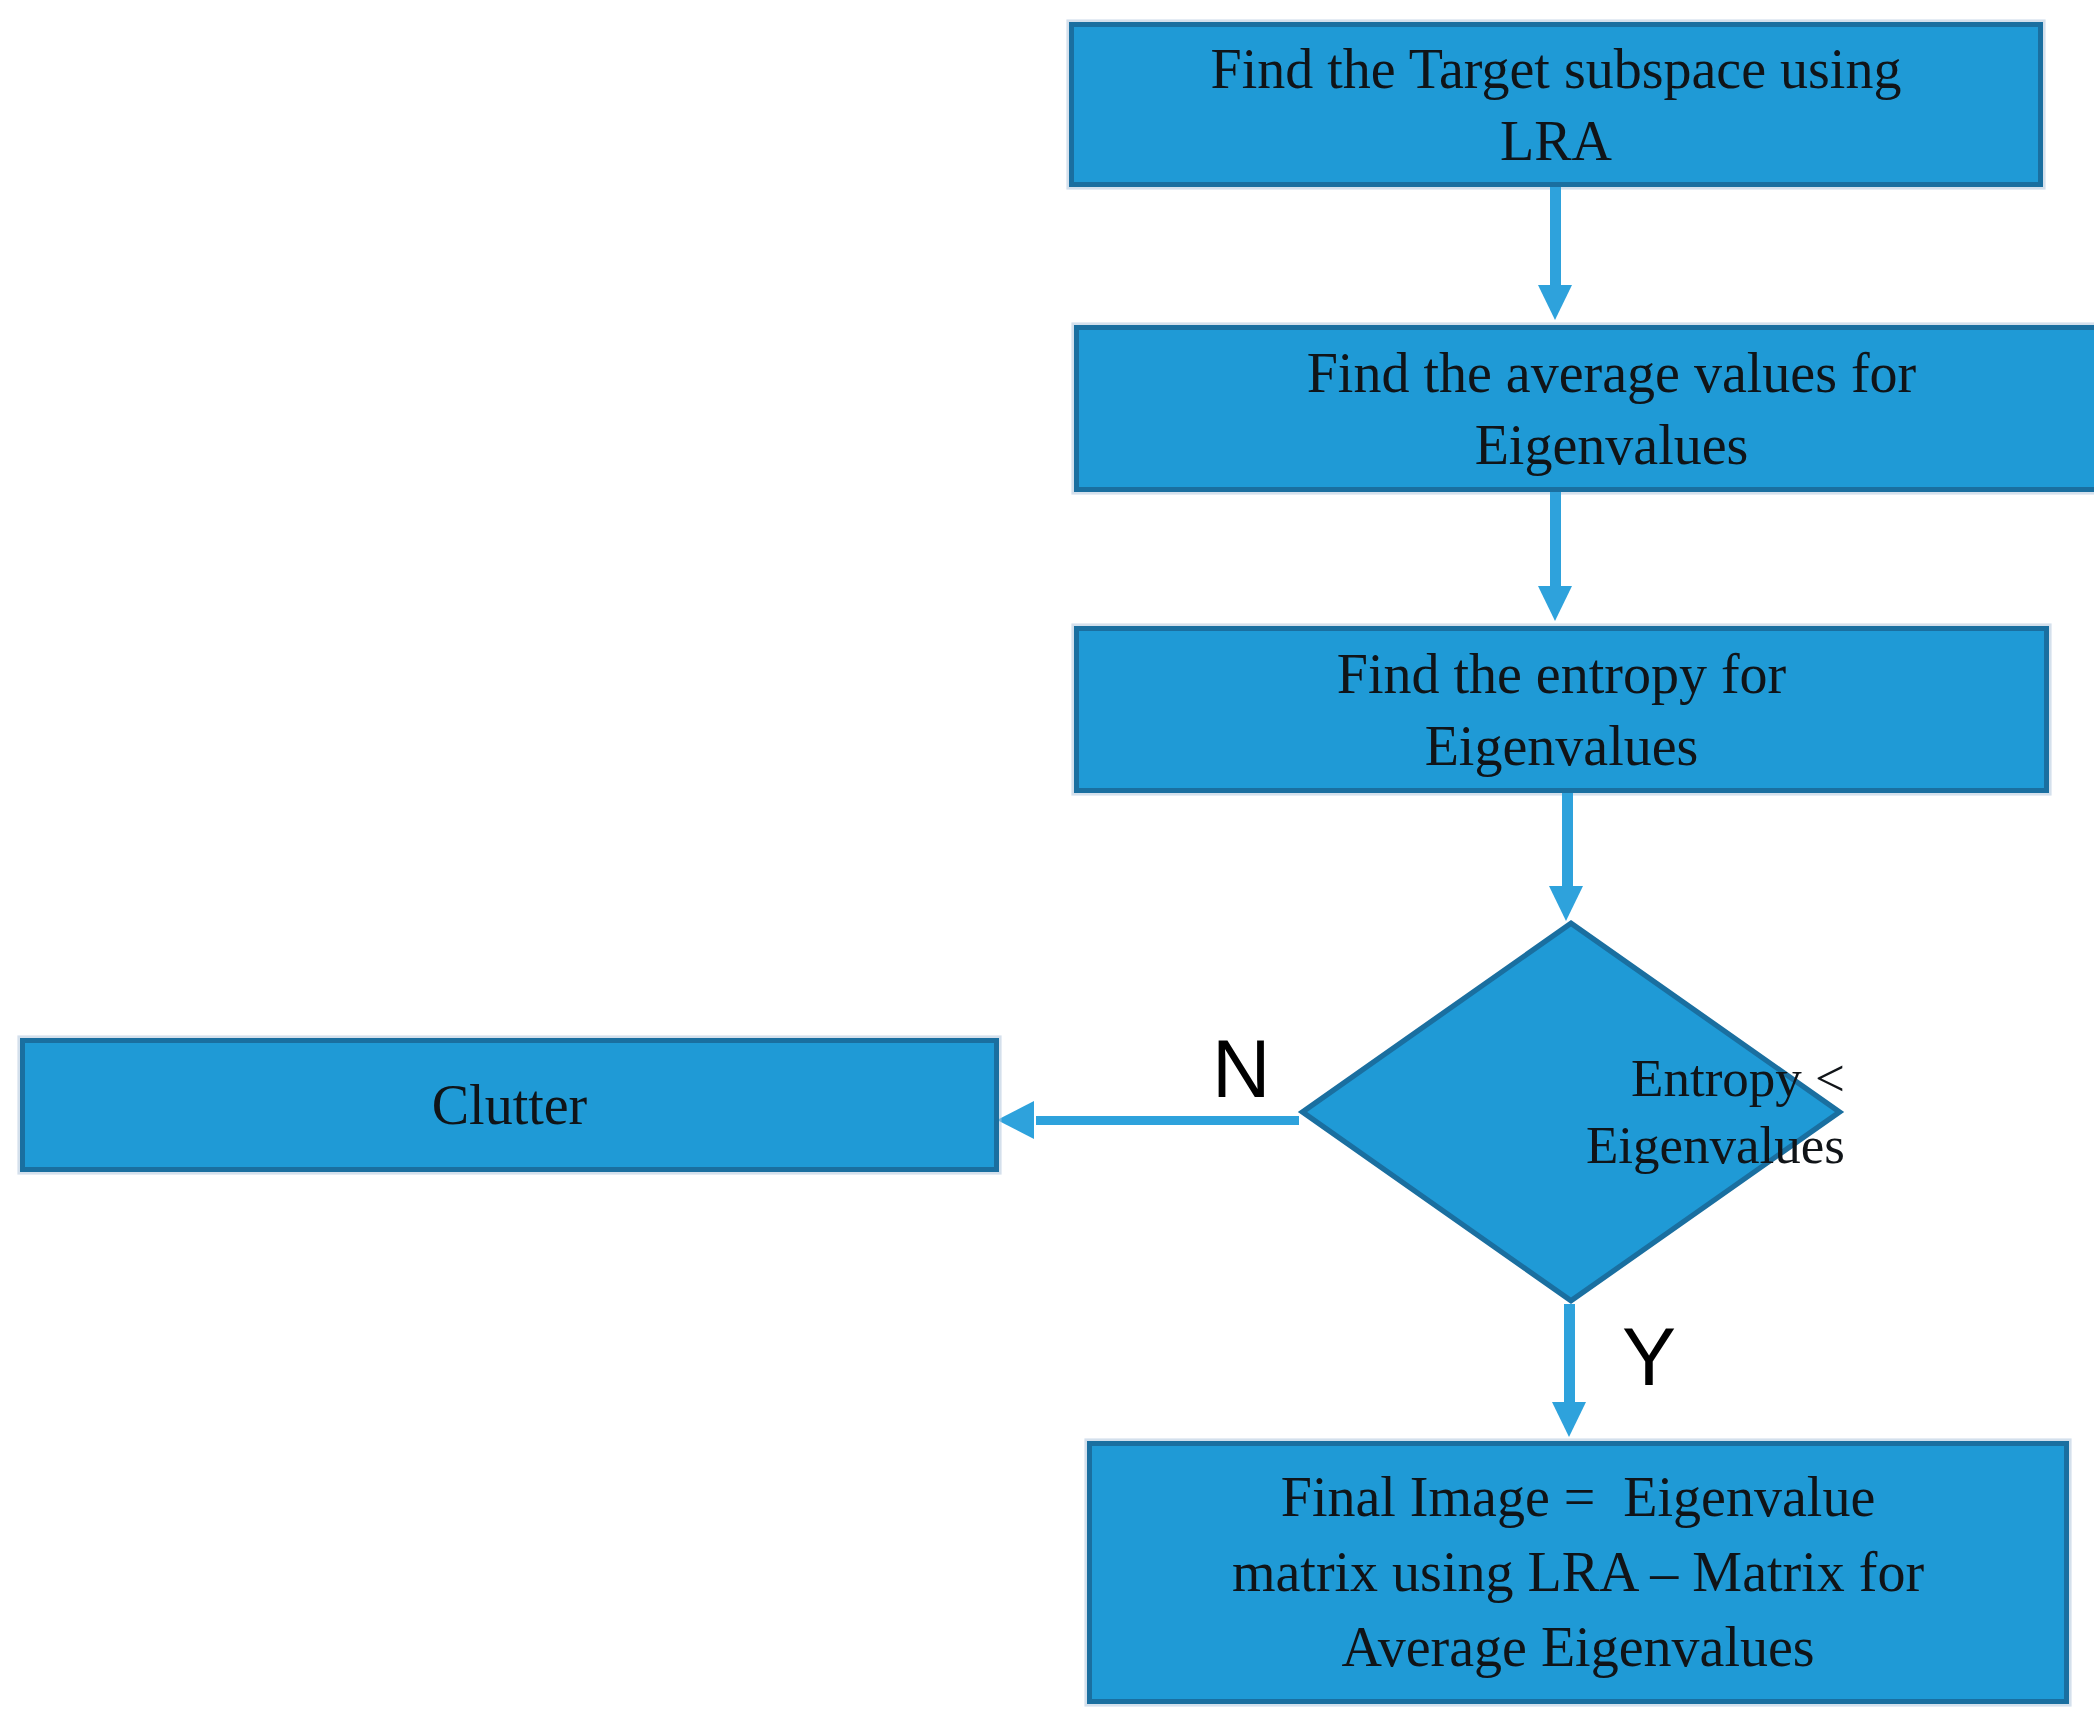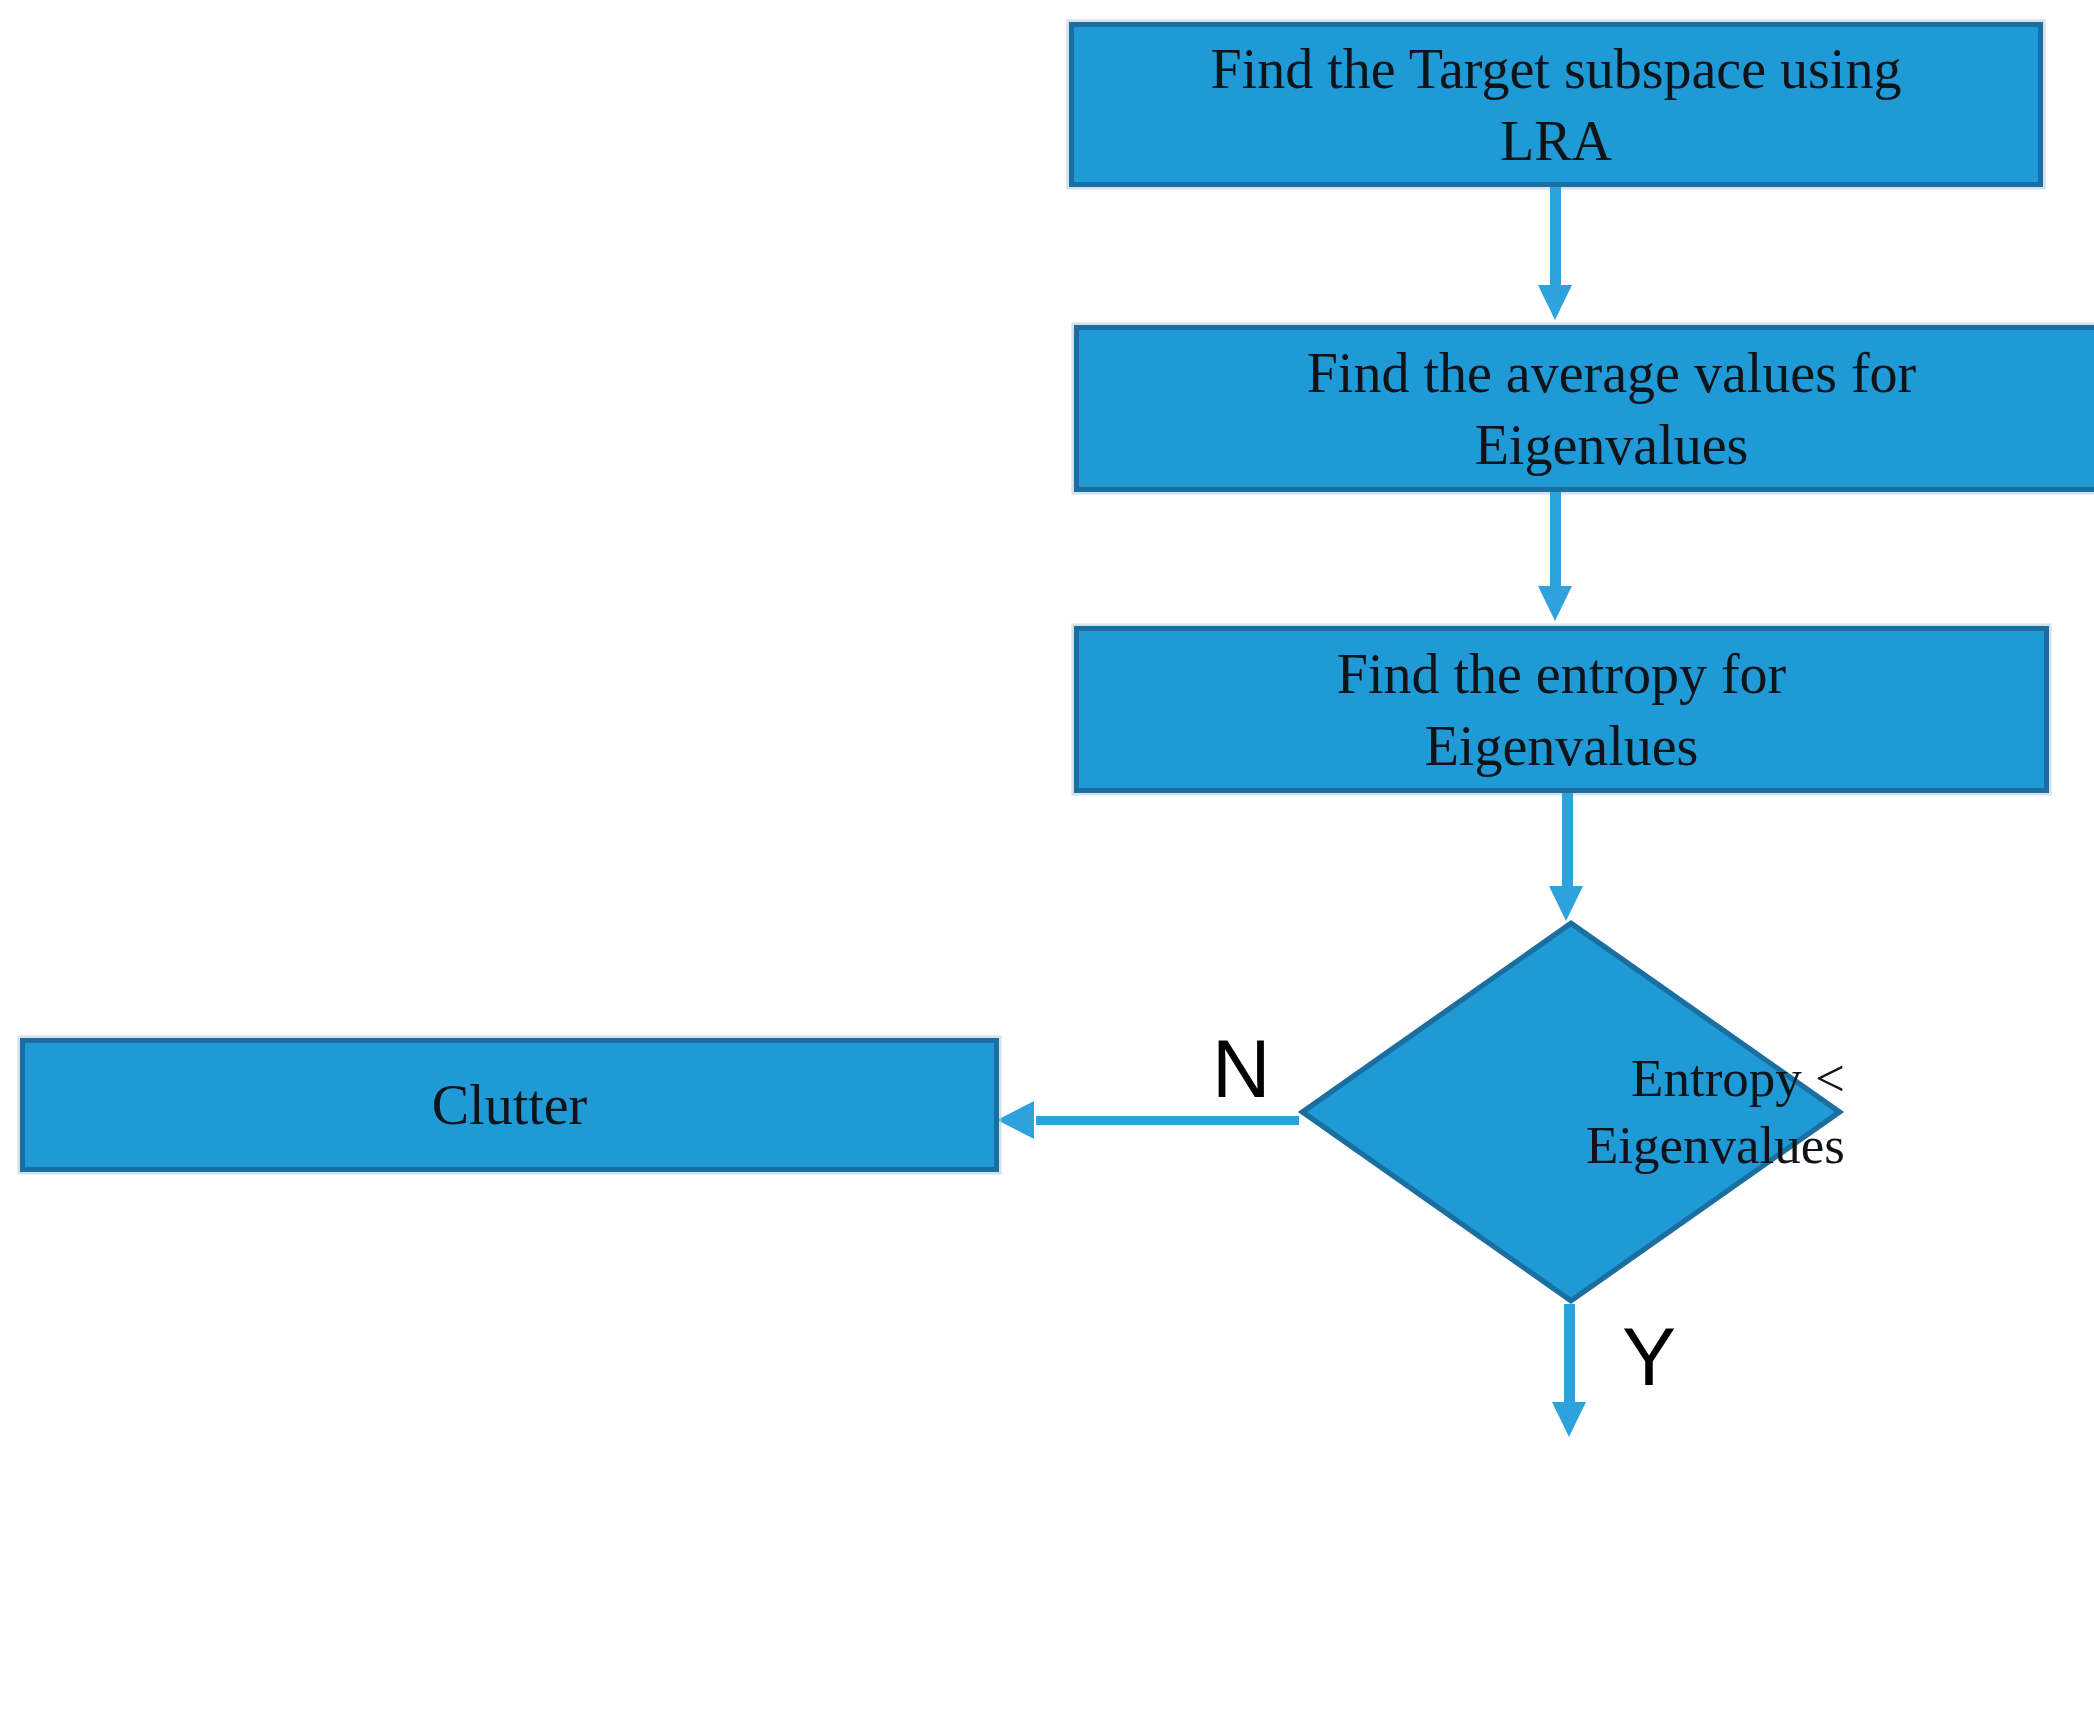--- a/index.html
+++ b/index.html
@@ -95,15 +95,20 @@
   <div class="head-left" style="left:997px;top:1101px;"></div>
 
   <div class="node" style="left:20px;top:1038px;width:979px;height:134px;align-items:center;">
     <span class="line">Clutter</span>
   </div>
 
   <div class="branch-label" style="left:1622px;top:1317px;">Y</div>
   <div class="vline" style="left:1564px;top:1304px;width:10.5px;height:100px;"></div>
   <div class="head-down" style="left:1552px;top:1402px;"></div>
 
+  <div class="node big" style="left:1087px;top:1441px;width:982px;height:263px;">
+    <span class="line">Final Image =  Eigenvalue</span>
+    <span class="line">matrix using LRA – Matrix for</span>
+    <span class="line">Average Eigenvalues</span>
+  </div>
 
 </div>
 
 
 </body></html>

